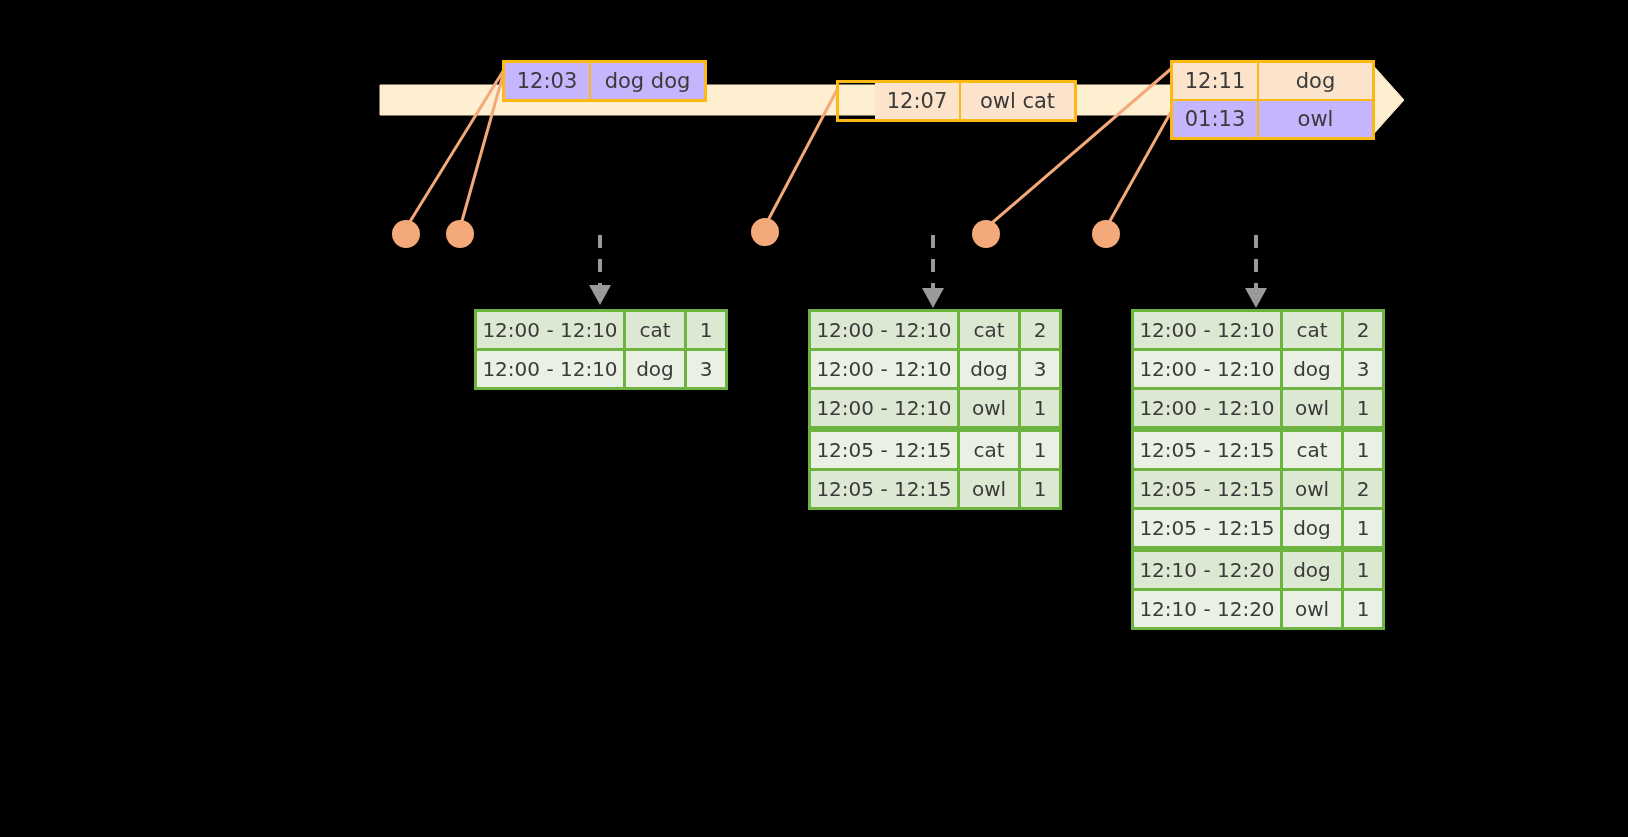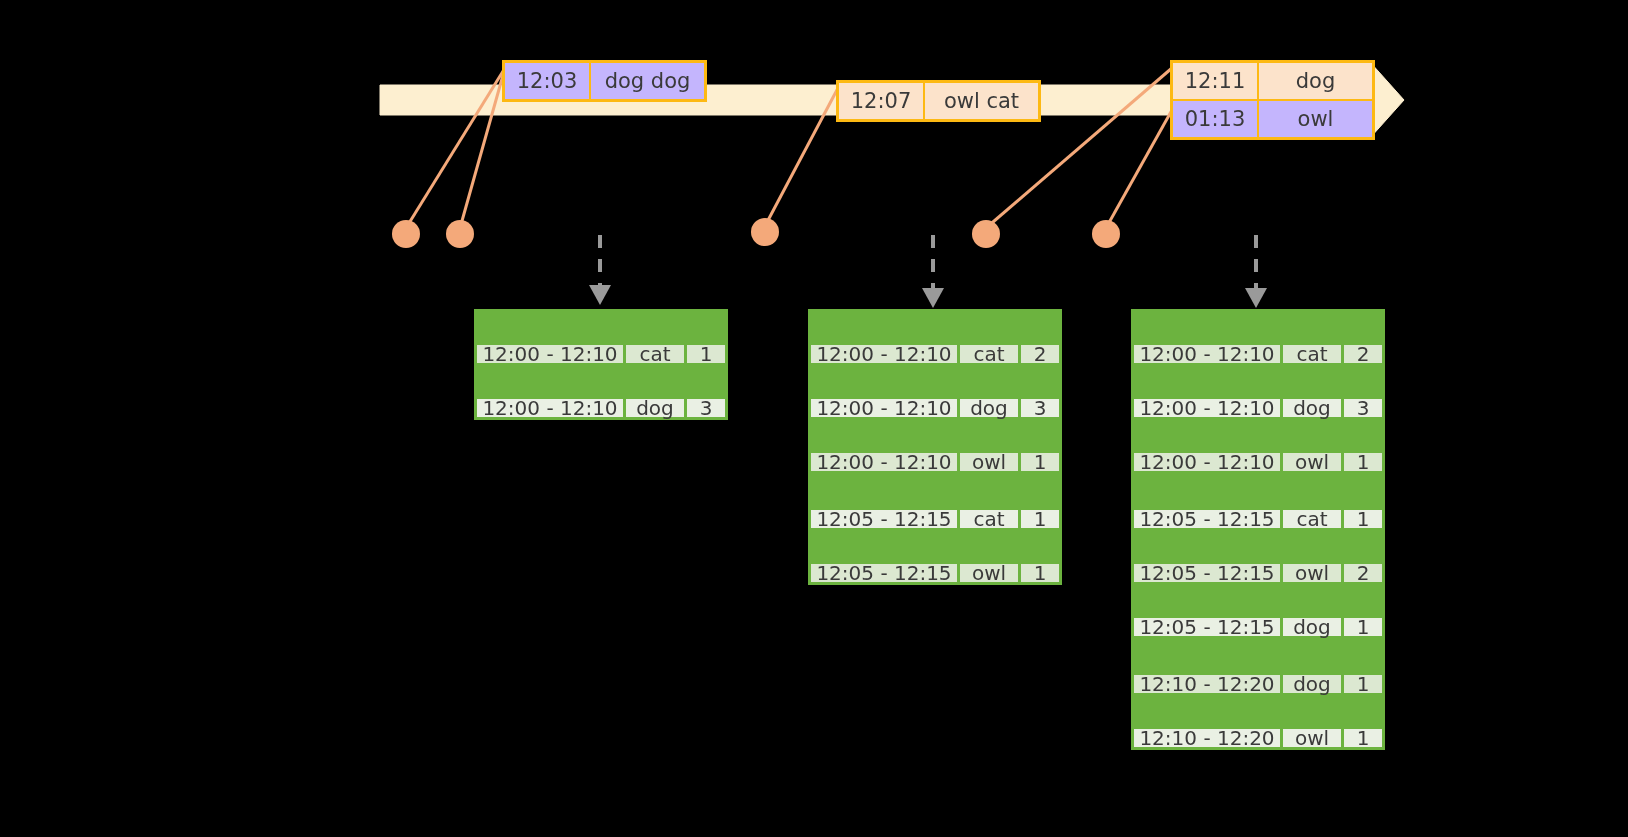--- a/index.html
+++ b/index.html
@@ -38,21 +38,21 @@
     box-sizing:border-box;
     display:flex;flex-direction:column;
     background:#6CB33F;
     z-index:4;
   }
   .res-row{display:flex;gap:3px;padding:0 0 3px 0;}
   .res-row:last-child{padding-bottom:0;}
   .res-cell{
     box-sizing:border-box;
     display:flex;align-items:center;justify-content:center;
-    color:#3a3a3a;font-size:20px;line-height:1;height:18px;margin-top:33px;
+    color:#3a3a3a;font-size:20px;line-height:1;height:36px;
   }
   .c-window{width:146px;}
   .c-word{width:58px;text-align:right;}
   .c-count{width:38px;}
   .rowA .res-cell{background:#DCE8D1;}
   .rowB .res-cell{background:#EAF0E4;}
 
   .grp-gap{height:3px;background:#6CB33F;}
 </style>
 </head>
@@ -90,21 +90,21 @@
     </g>
   </svg>
 
   <div class="event-box" style="left:502px;top:60px;">
     <div class="event-row">
       <div class="ev-time shade-light">12:03</div>
       <div class="ev-words shade-light">dog dog</div>
     </div>
   </div>
 
-  <div class="event-box" style="left:836px;top:80px;">
+  <div class="event-box" style="left:836px;top:80px;padding-left:36px;">
     <div class="event-row">
       <div class="ev-time shade-dark">12:07</div>
       <div class="ev-words shade-dark">owl cat</div>
     </div>
   </div>
 
   <div class="event-box" style="left:1170px;top:60px;text-align:right;">
     <div class="event-row">
       <div class="ev-time shade-dark">12:11</div>
       <div class="ev-words shade-dark">dog</div>

